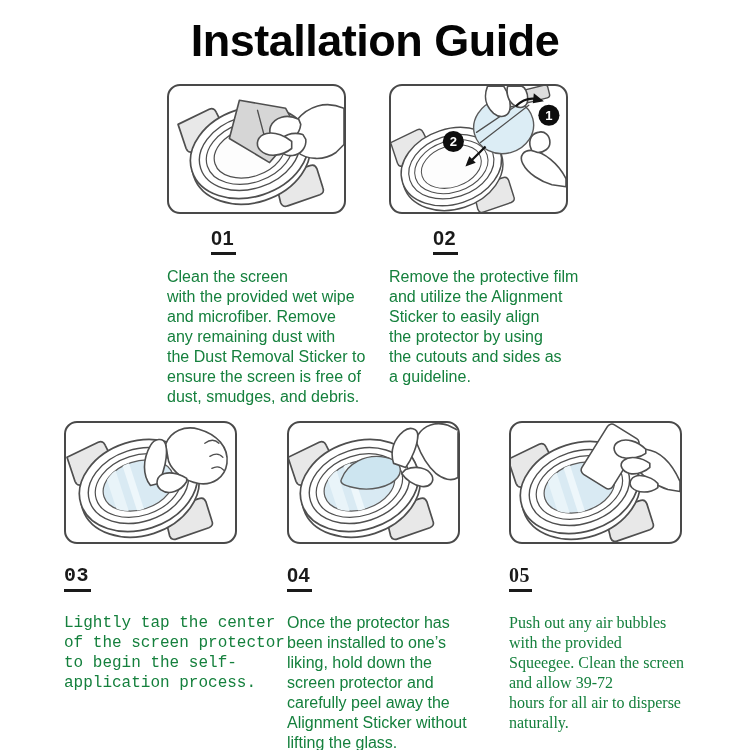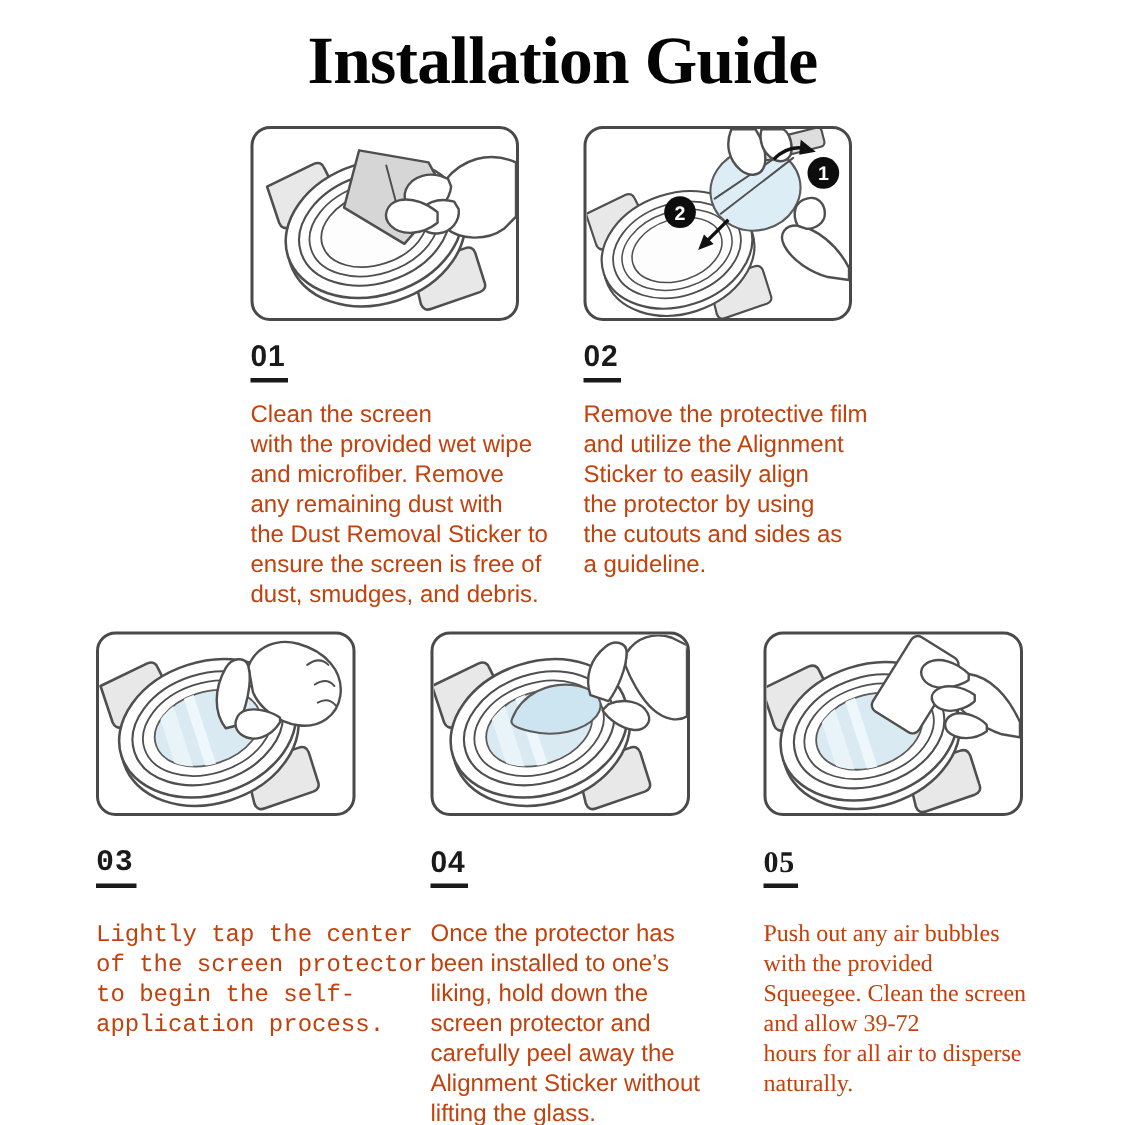--- a/index.html
+++ b/index.html
@@ -4,42 +4,42 @@
 <style>
   html,body { margin:0; padding:0; }
   body {
     width:750px; height:750px; background:#ffffff; position:relative;
     font-family:"Liberation Sans", sans-serif; overflow:hidden;
   }
   .page { position:absolute; inset:0; }
   .title {
     position:absolute; top:16px; left:0; width:750px; margin:0;
     text-align:center; font-size:45px; font-weight:bold; color:#040404;
-    letter-spacing:-0.5px; line-height:1.1;font-family:Liberation Serif, serif;
+    letter-spacing:-0.5px; line-height:1.1;
   }
   .step { position:absolute; }
   .step-figure {
     box-sizing:border-box; width:100%;
     border:2.5px solid #494949; border-radius:13px; background:#fff; overflow:hidden;
   }
   .row1 .step-figure { height:130px; }
   .row2 .step-figure { height:123px; }
   #step1 { left:167px; top:84px; width:179px; }
   #step2 { left:389px; top:84px; width:179px; }
   #step3 { left:64px;  top:421px; width:173px;font-family:Liberation Mono, monospace; }
   #step4 { left:287px; top:421px; width:173px; }
   #step5 { left:509px; top:421px; width:173px;font-family:Liberation Serif, serif; }
   .step-number {
     display:inline-block; font-size:20px; font-weight:bold; color:#1a1a1a;
     border-bottom:3px solid #1a1a1a; padding:0 2px 2px 0; letter-spacing:0.5px;
   }
-  .row1 .step-number { margin-top:13px; }
+  .row1 .step-number { margin-top:13px;margin-left:44px; }
   .row2 .step-number { margin-top:20px; }
   .step-text {
-    margin:12px 0 0 0; font-size:16px; line-height:20px; color:#c2410c;
+    margin:12px 0 0 0; font-size:16px; line-height:20px; color:#15803d;
     white-space:pre;
   }
   .row2 .step-text { margin-top:21px; }
   .step-figure svg { display:block; width:100%; height:100%; }
   .badge-num {
     font-family:"Liberation Sans", sans-serif; font-size:13px; font-weight:bold;
     fill:#ffffff; text-anchor:middle; dominant-baseline:central;
   }
   .hand { fill:#ffffff; stroke:#4f4f4f; stroke-width:1.6;
           stroke-linejoin:round; stroke-linecap:round; }

